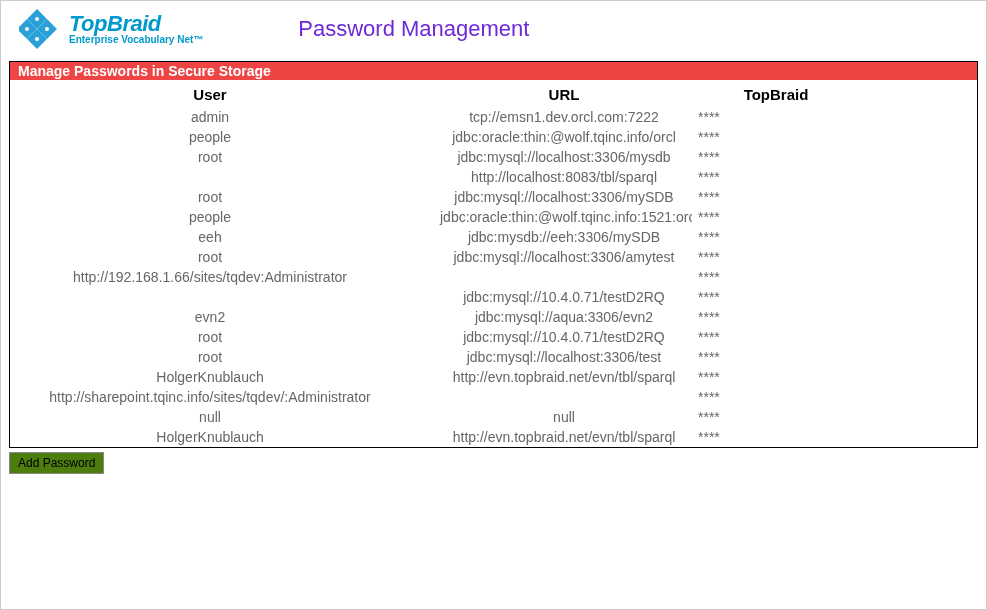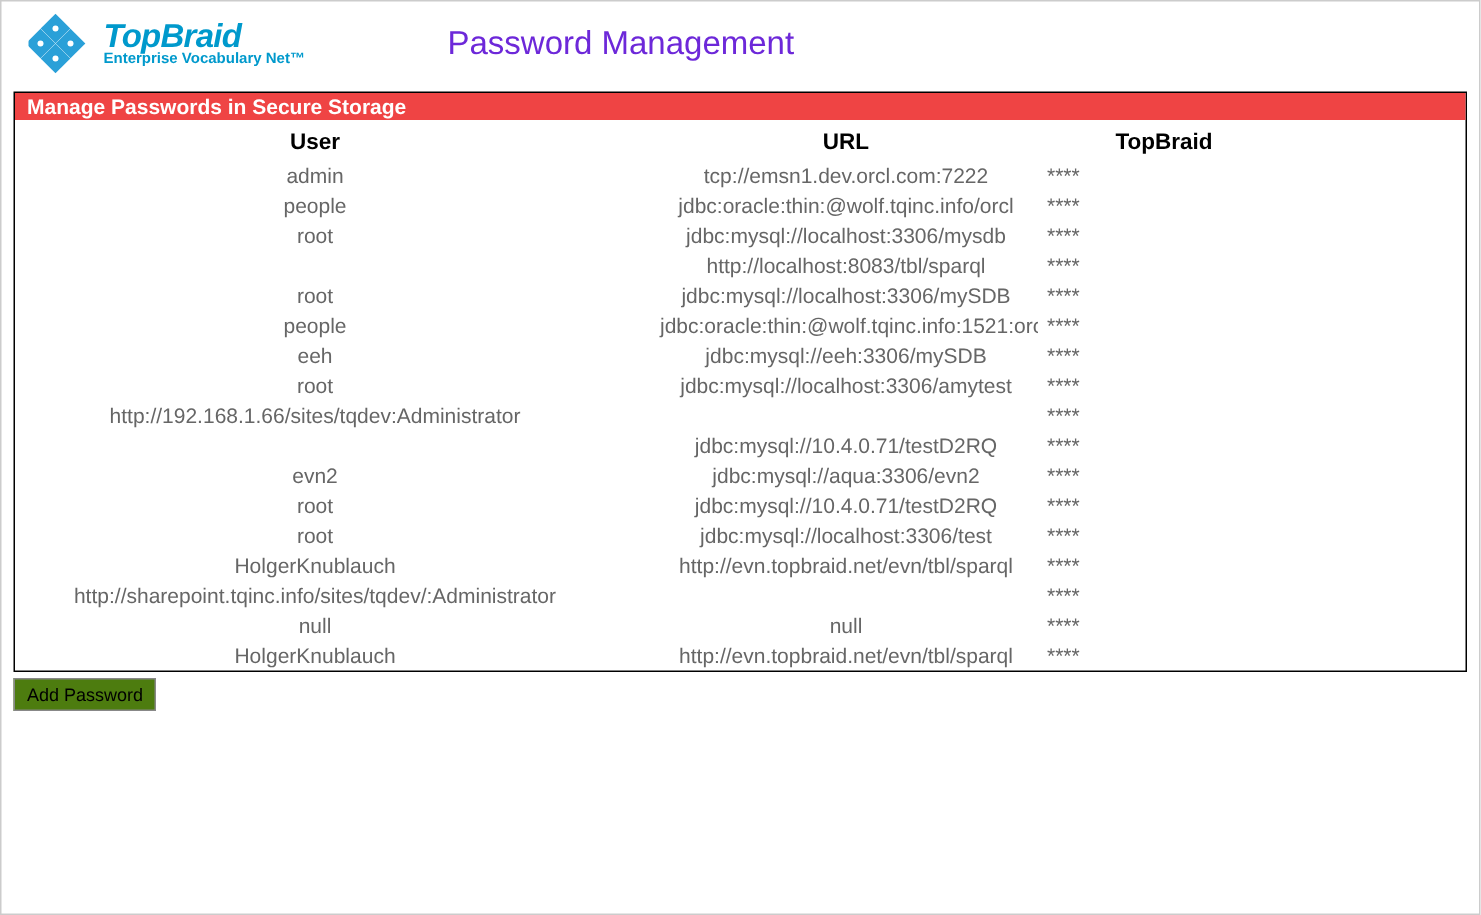--- a/index.html
+++ b/index.html
@@ -196,21 +196,21 @@
         <tr>
           <td class="col-user">people</td>
           <td class="col-at"></td>
           <td class="col-url">jdbc:oracle:thin:@wolf.tqinc.info:1521:orcl</td>
           <td class="col-password">****</td>
           <td class="col-actions"></td>
         </tr>
         <tr>
           <td class="col-user">eeh</td>
           <td class="col-at"></td>
-          <td class="col-url">jdbc:mysql://eeh:3306/mySDB</td>
+          <td class="col-url">jdbc:mysdb://eeh:3306/mySDB</td>
           <td class="col-password">****</td>
           <td class="col-actions"></td>
         </tr>
         <tr>
           <td class="col-user">root</td>
           <td class="col-at"></td>
           <td class="col-url">jdbc:mysql://localhost:3306/amytest</td>
           <td class="col-password">****</td>
           <td class="col-actions"></td>
         </tr>

